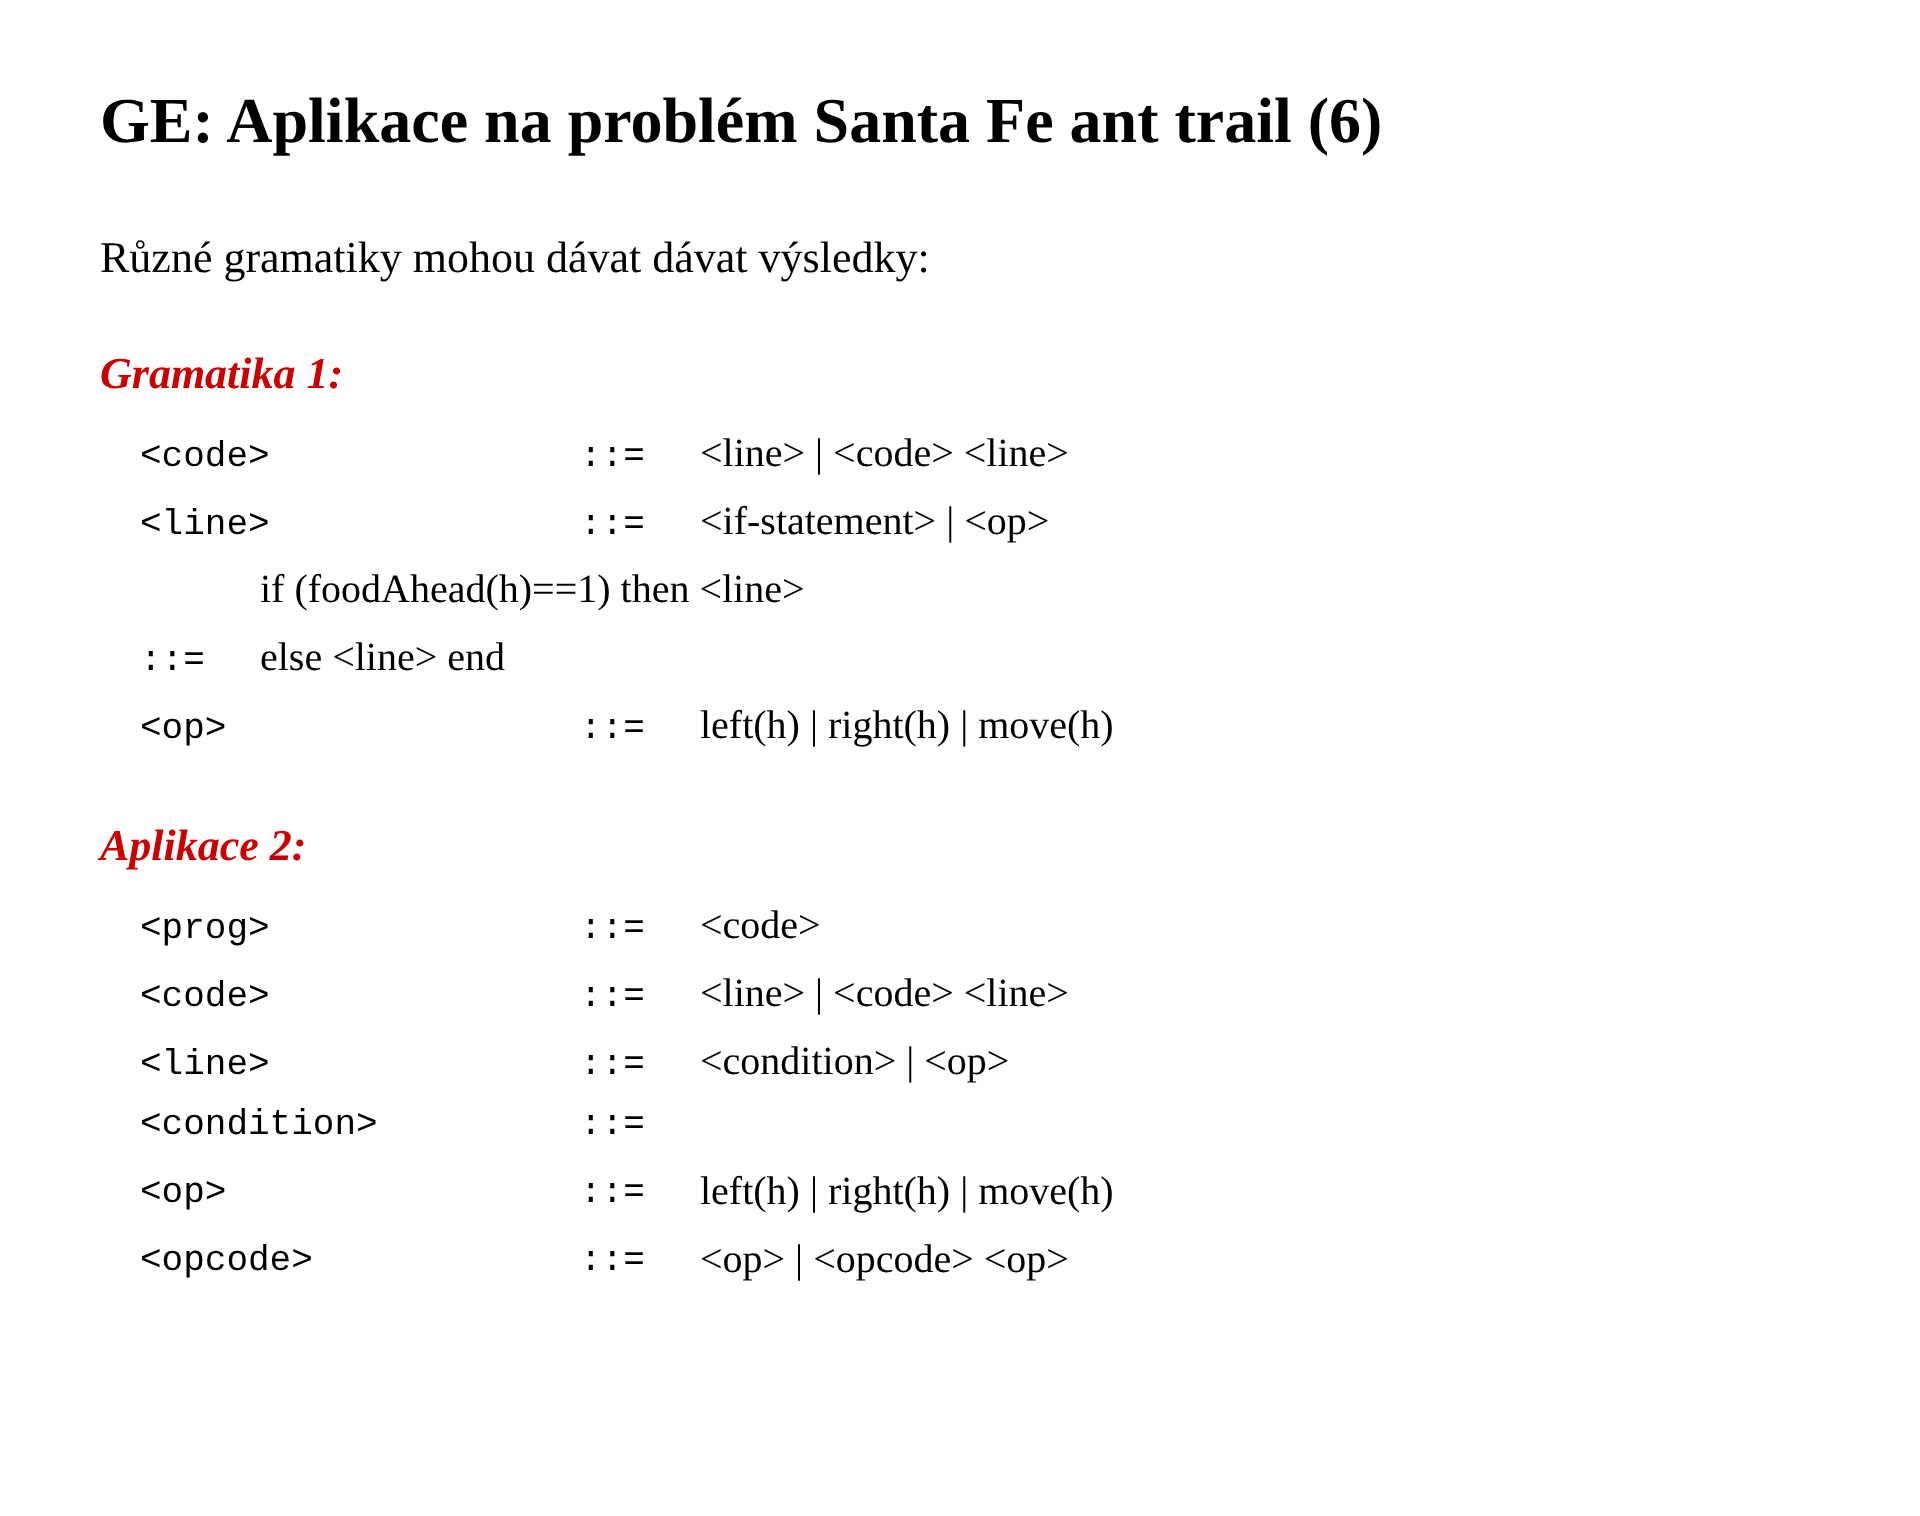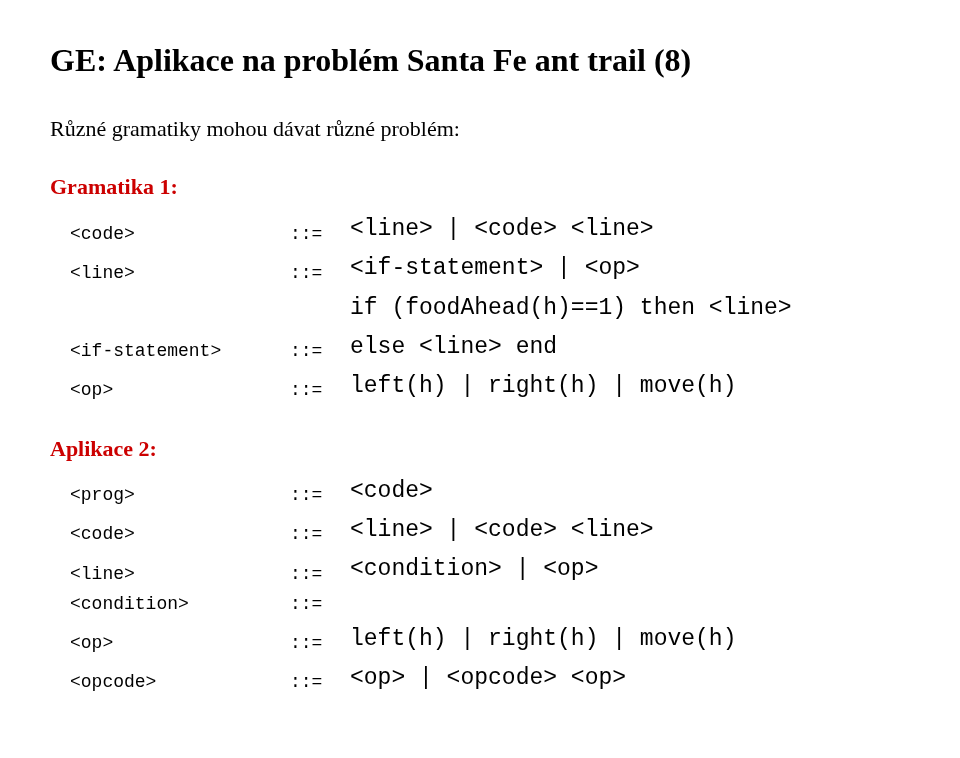--- a/index.html
+++ b/index.html
@@ -34,20 +34,21 @@
 
     .grammar-section {
       margin-bottom: 30px;
     }
 
     .grammar-title {
       font-size: 22px;
       color: #cc0000;
       font-weight: bold;
       margin-bottom: 10px;
+      font-style: italic;
     }
 
     .grammar-table {
       font-family: 'Courier New', Courier, monospace;
       font-size: 18px;
       line-height: 1.7;
       margin-left: 20px;
     }
 
     .grammar-row {
@@ -64,51 +65,50 @@
     }
 
     .grammar-sep {
       min-width: 60px;
       font-family: 'Courier New', Courier, monospace;
       font-size: 18px;
       color: #000000;
     }
 
     .grammar-rhs {
-      font-family: Liberation Mono, monospace;
-      font-size: 23px;
+      font-family: Liberation Serif, serif;
+      font-size: 20px;
       color: #000000;
       flex: 1;
     }
   </style>
 </head>
 <body>
 
-<h1 class="slide-title">GE: Aplikace na problém Santa Fe ant trail (8)</h1>
+<h1 class="slide-title">GE: Aplikace na problém Santa Fe ant trail (6)</h1>
 
-<p class="subtitle">Různé gramatiky mohou dávat různé problém:</p>
+<p class="subtitle">Různé gramatiky mohou dávat dávat výsledky:</p>
 
 <div class="grammar-section">
   <div class="grammar-title">Gramatika 1:</div>
   <div class="grammar-table">
 
     <div class="grammar-row">
       <span class="grammar-lhs">&lt;code&gt;</span>
       <span class="grammar-sep">::=</span>
       <span class="grammar-rhs">&lt;line&gt; | &lt;code&gt; &lt;line&gt;</span>
     </div>
 
     <div class="grammar-row">
       <span class="grammar-lhs">&lt;line&gt;</span>
       <span class="grammar-sep">::=</span>
       <span class="grammar-rhs">&lt;if-statement&gt; | &lt;op&gt;</span>
     </div>
 
     <div class="grammar-row">
-      <span class="grammar-lhs">&lt;if-statement&gt;</span>
       <span class="grammar-sep">::=</span>
       <span class="grammar-rhs">
         if (foodAhead(h)==1) then &lt;line&gt;<br>
         <span style="display:inline-block; width:0px;"></span>else &lt;line&gt; end
       </span>
     </div>
 
     <div class="grammar-row">
       <span class="grammar-lhs">&lt;op&gt;</span>
       <span class="grammar-sep">::=</span>

